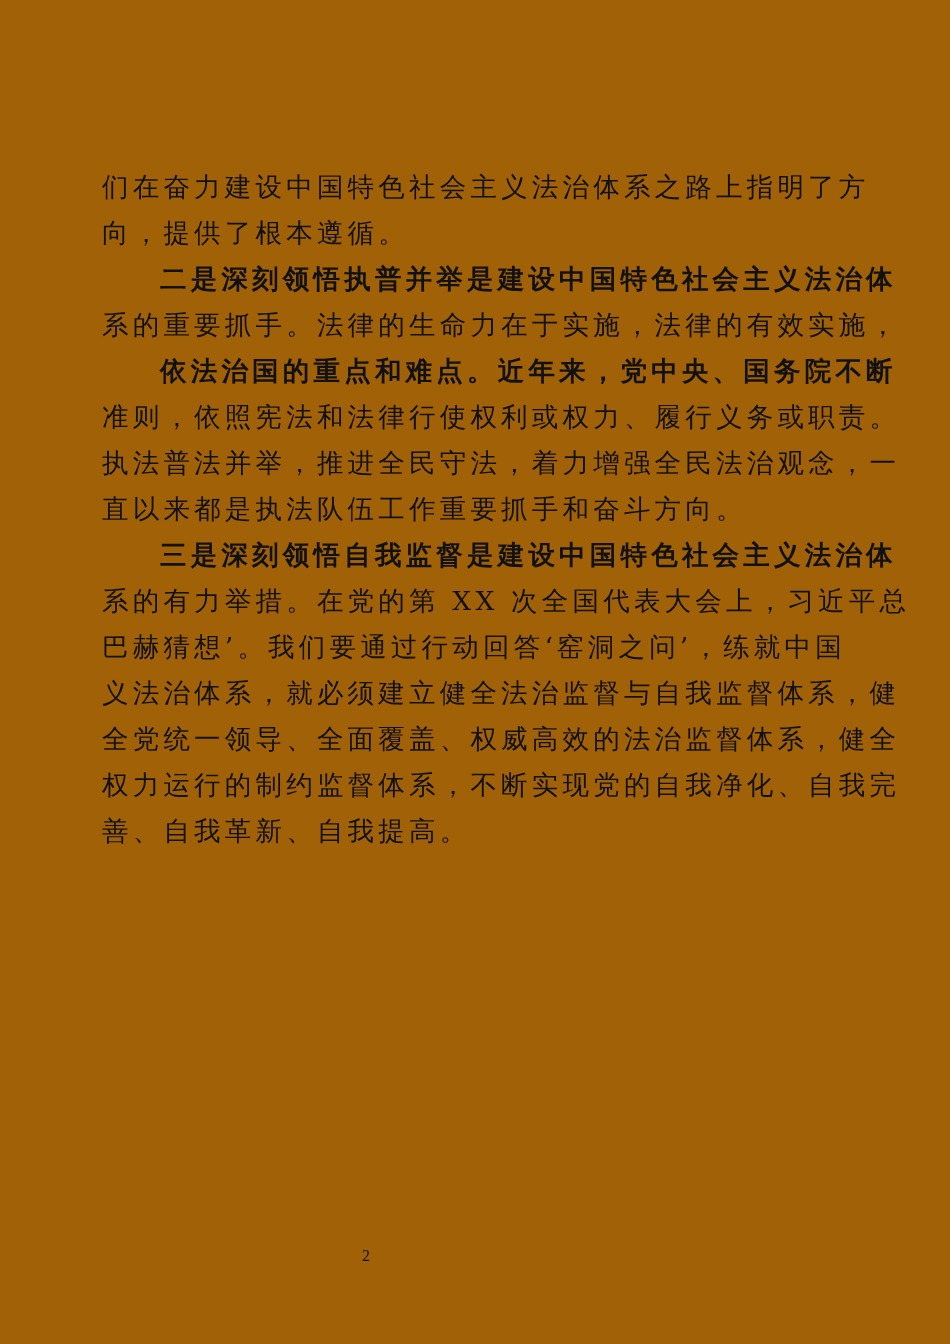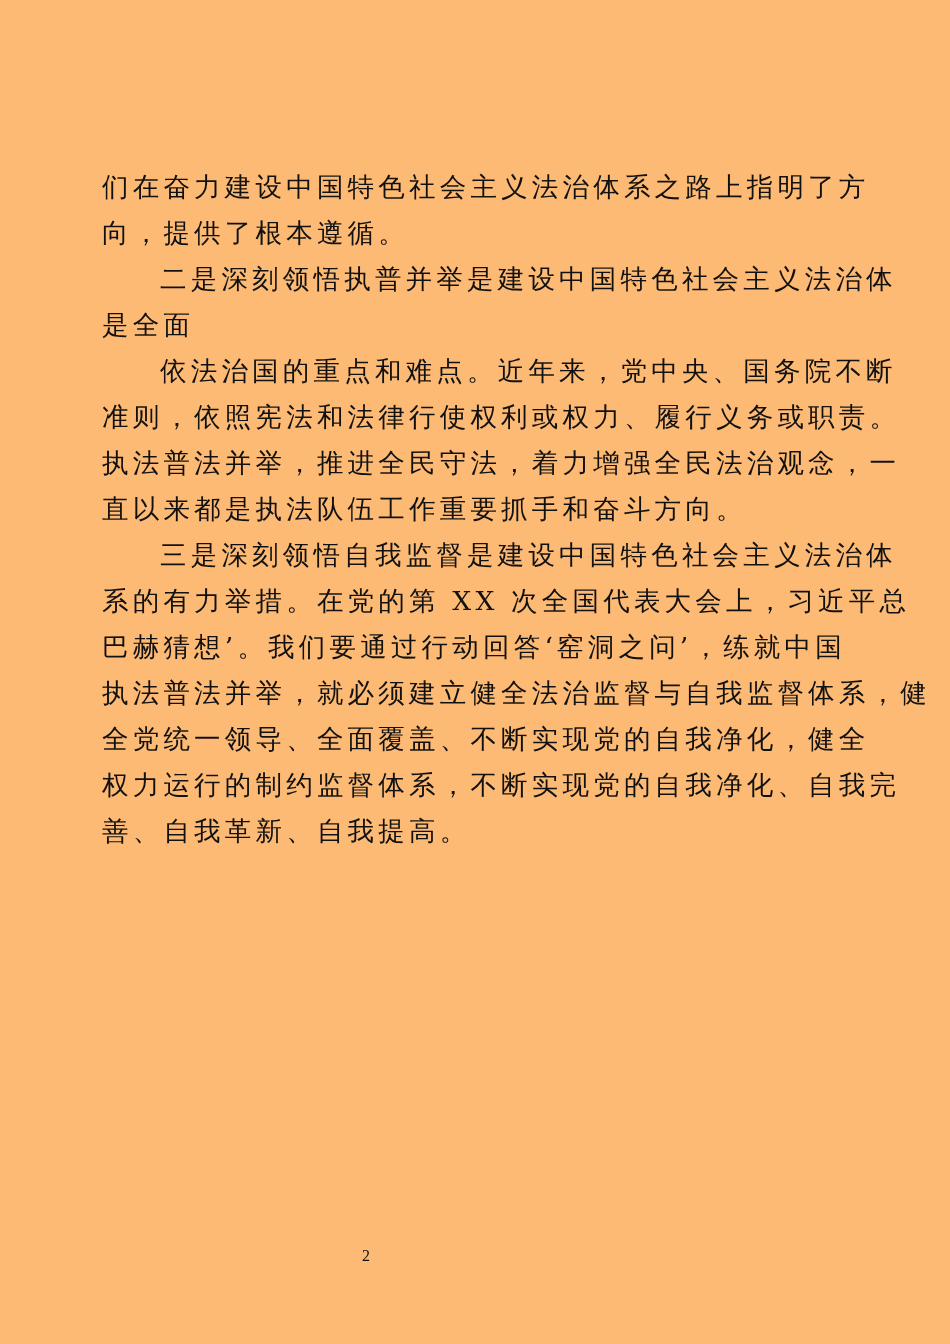--- a/index.html
+++ b/index.html
@@ -14,38 +14,39 @@
       overflow: hidden;
       font-family: "DejaVu Serif", "Liberation Serif", serif;
       color: #111111;
     }
     .page {
       position: absolute;
       left: 0;
       top: 0;
       width: 950px;
       height: 1344px;
-      background: #fdba74;
+      background: #a16207;
     }
     .body-text {
       position: absolute;
       left: 102px;
       top: 164px;
       width: 760px;
     }
     .line {
       display: block;
       height: 46px;
       line-height: 46px;
       font-size: 26.5px;
       letter-spacing: 4.2px;
       white-space: nowrap;
     }
     .line.indent {
       padding-left: 58px;
+      font-weight: bold;
     }
     .page-number {
       position: absolute;
       top: 1247px;
       left: 356px;
       width: 20px;
       text-align: center;
       font-family: "Liberation Serif", serif;
       font-size: 16px;
       color: #111111;
@@ -57,36 +58,36 @@
 <div class="page">
   <div class="body-text">
 
     <div>
       <span class="line">们在奋力建设中国特色社会主义法治体系之路上指明了方</span>
       <span class="line">向，提供了根本遵循。</span>
     </div>
 
     <div>
       <span class="line indent">二是深刻领悟执普并举是建设中国特色社会主义法治体</span>
-      <span class="line">是全面</span>
+      <span class="line">系的重要抓手。法律的生命力在于实施，法律的有效实施，</span>
     </div>
 
     <div>
       <span class="line indent">依法治国的重点和难点。近年来，党中央、国务院不断</span>
       <span class="line">准则，依照宪法和法律行使权利或权力、履行义务或职责。</span>
       <span class="line">执法普法并举，推进全民守法，着力增强全民法治观念，一</span>
       <span class="line">直以来都是执法队伍工作重要抓手和奋斗方向。</span>
     </div>
 
     <div>
       <span class="line indent">三是深刻领悟自我监督是建设中国特色社会主义法治体</span>
       <span class="line">系的有力举措。在党的第 XX 次全国代表大会上，习近平总</span>
       <span class="line">巴赫猜想’。我们要通过行动回答‘窑洞之问’，练就中国</span>
-      <span class="line">执法普法并举，就必须建立健全法治监督与自我监督体系，健</span>
-      <span class="line">全党统一领导、全面覆盖、不断实现党的自我净化，健全</span>
+      <span class="line">义法治体系，就必须建立健全法治监督与自我监督体系，健</span>
+      <span class="line">全党统一领导、全面覆盖、权威高效的法治监督体系，健全</span>
       <span class="line">权力运行的制约监督体系，不断实现党的自我净化、自我完</span>
       <span class="line">善、自我革新、自我提高。</span>
     </div>
 
   </div>
 
   <div class="page-number">2</div>
 </div>
 
 </body></html>

